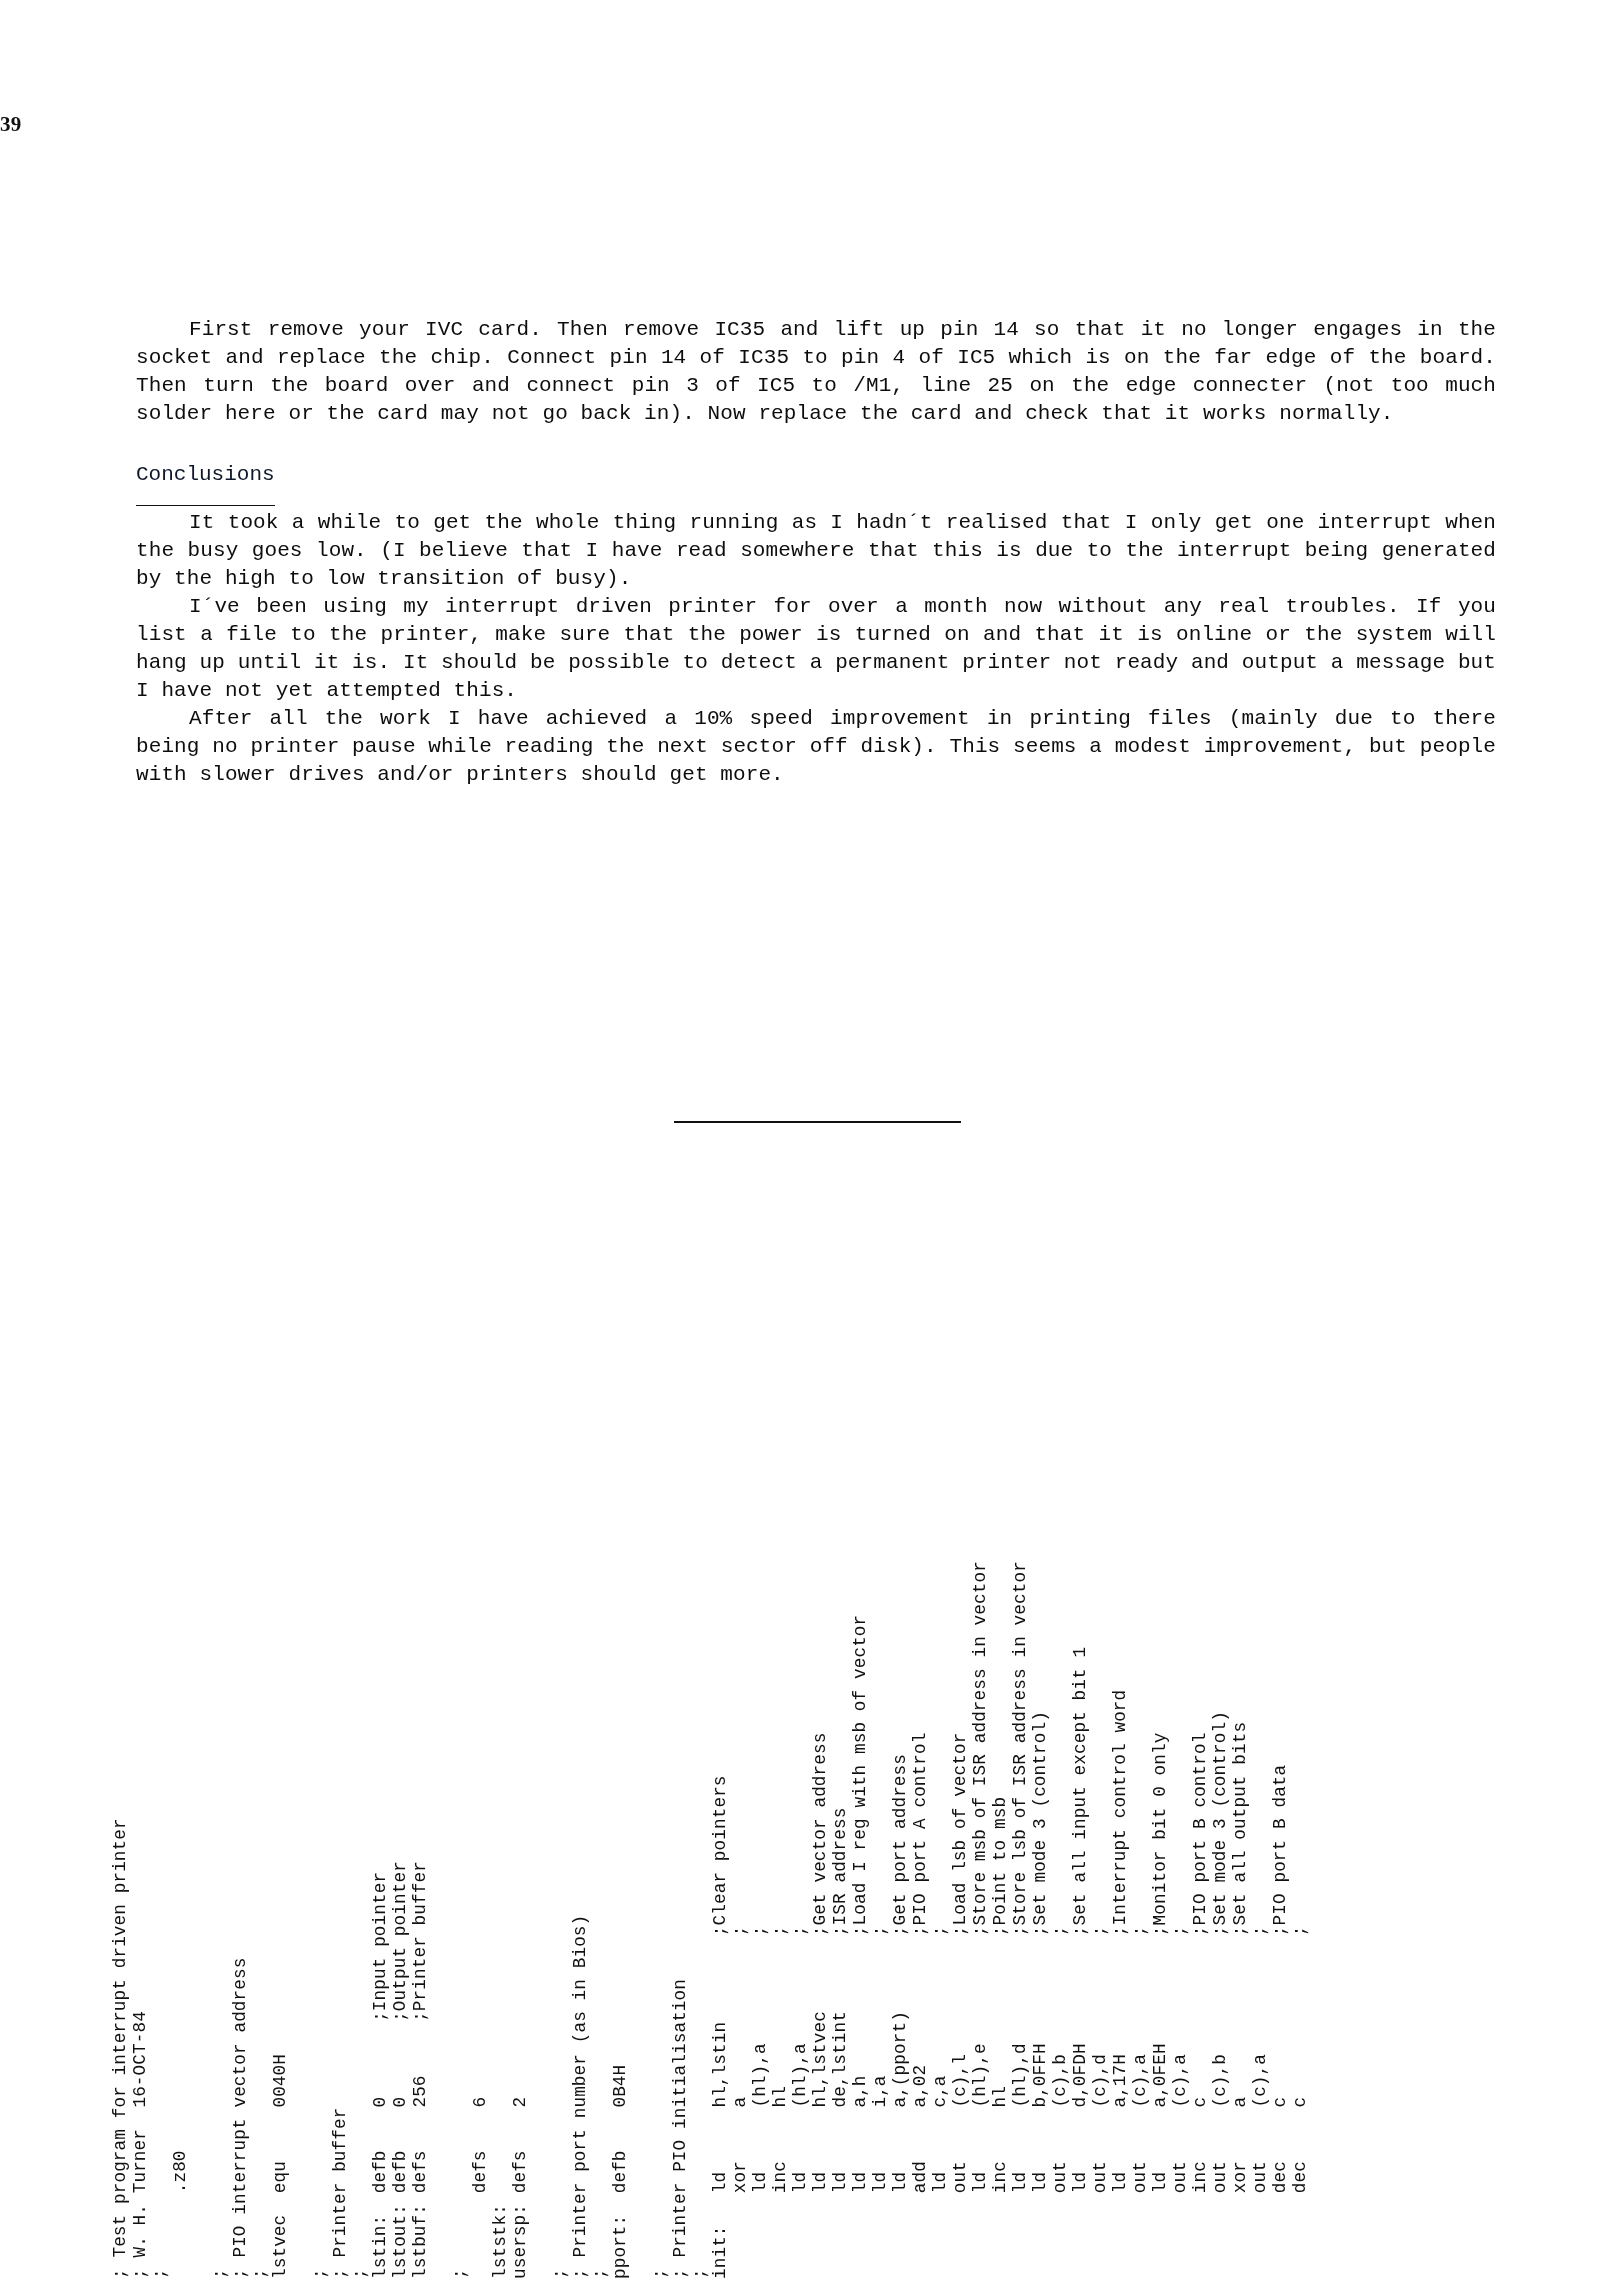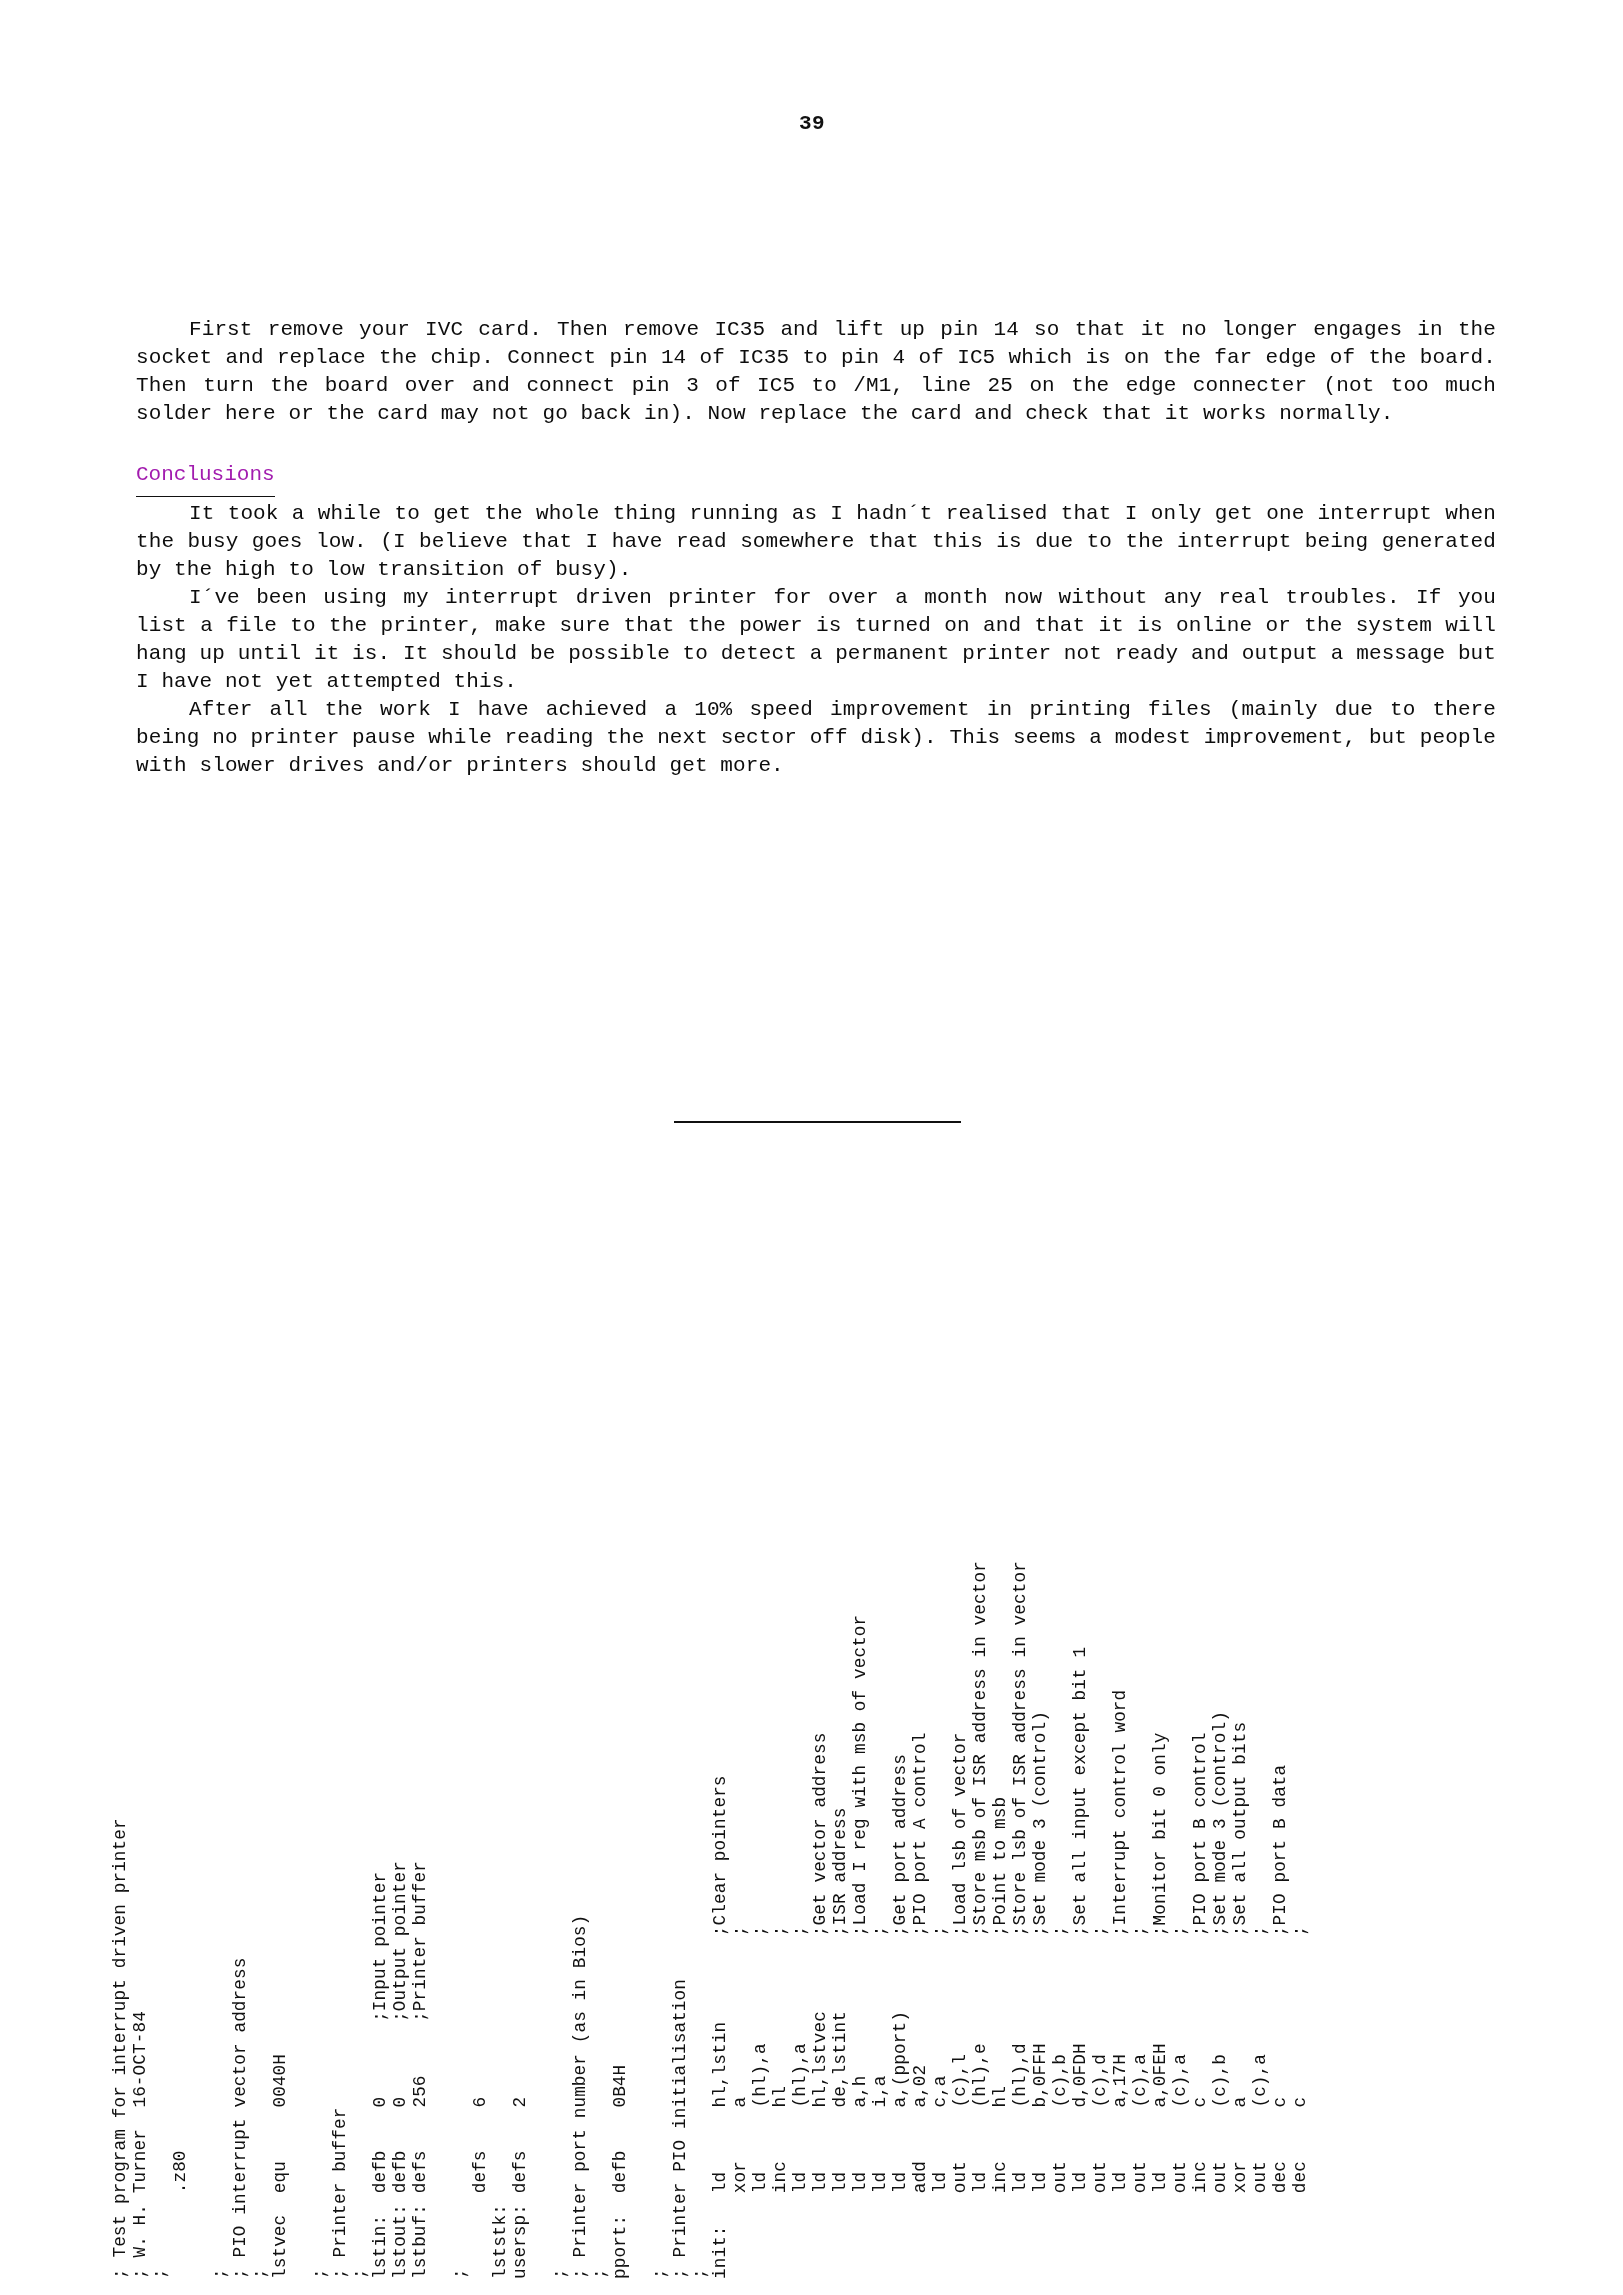--- a/index.html
+++ b/index.html
@@ -18,22 +18,21 @@
     font-family: "Liberation Mono", "DejaVu Sans Mono", monospace;
     color: #0a0a0a;
   }
 
   
   #page-number {
     position: absolute;
     top: 112px;
     left: 0;
     width: 1624px;
-    text-align: center;
-    font-family: Liberation Mono, monospace;
+    font-family: Liberation Serif, serif;
     font-weight: bold;
     font-size: 21px;
     letter-spacing: 0.3px;
     color: #111;
   }
 
   
   #body-text {
     position: absolute;
     top: 316px;
@@ -51,24 +50,24 @@
     margin: 0;
   }
   .para .ind { display: inline-block; width: 53px; }
 
   .gap-small { height: 31px; }
 
   #heading-conclusions {
     font-family: "Liberation Mono", "DejaVu Sans Mono", monospace;
     font-size: 21px;
     line-height: 32px;
-    color: #a21caf;
+    color: #0f172a;
     display: inline-block;
     border-bottom: 1.7px solid #111;
-    padding-bottom: 5px;
+    padding-bottom: 14px;
     margin-bottom: 2.8px;
   }
 
   
   #divider {
     position: absolute;
     top: 1121px;
     left: 674px;
     width: 287px;
     height: 2.1px;

